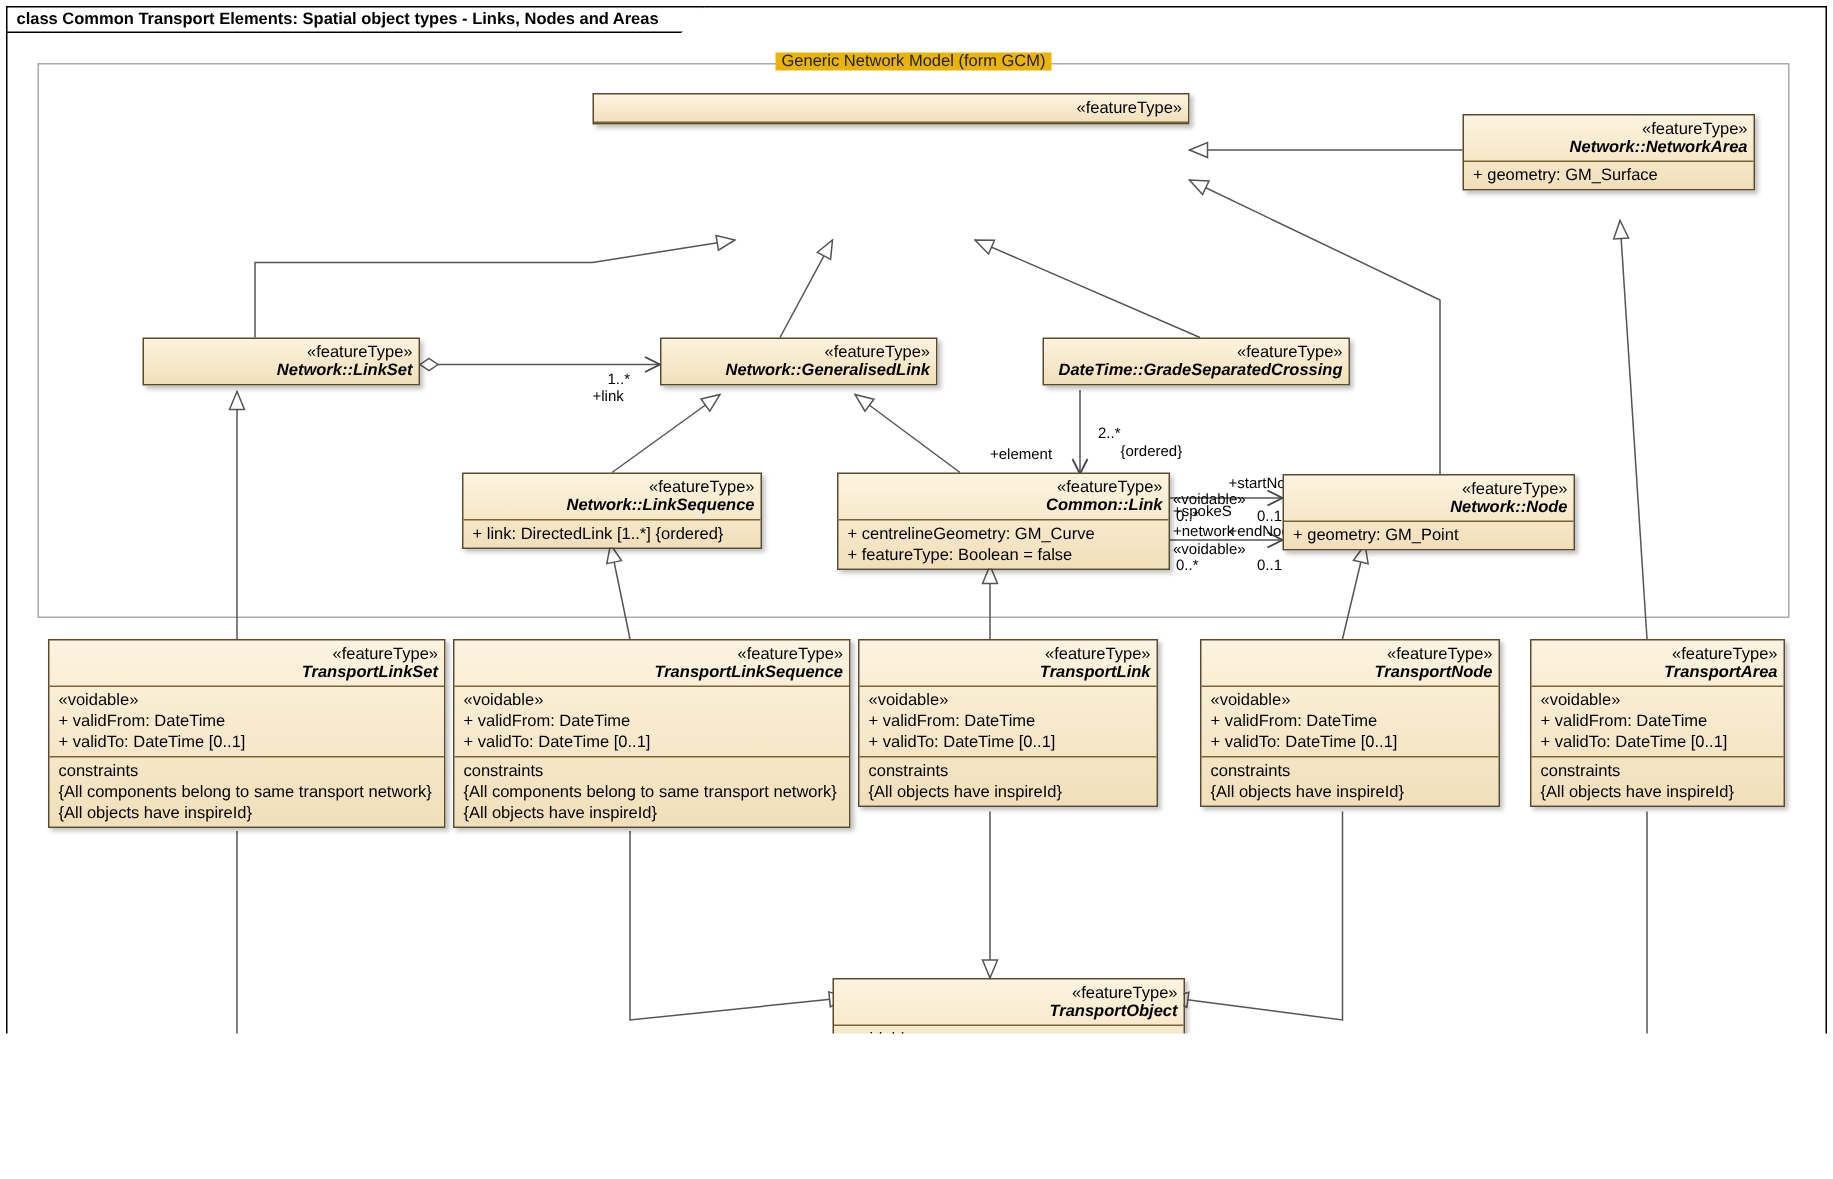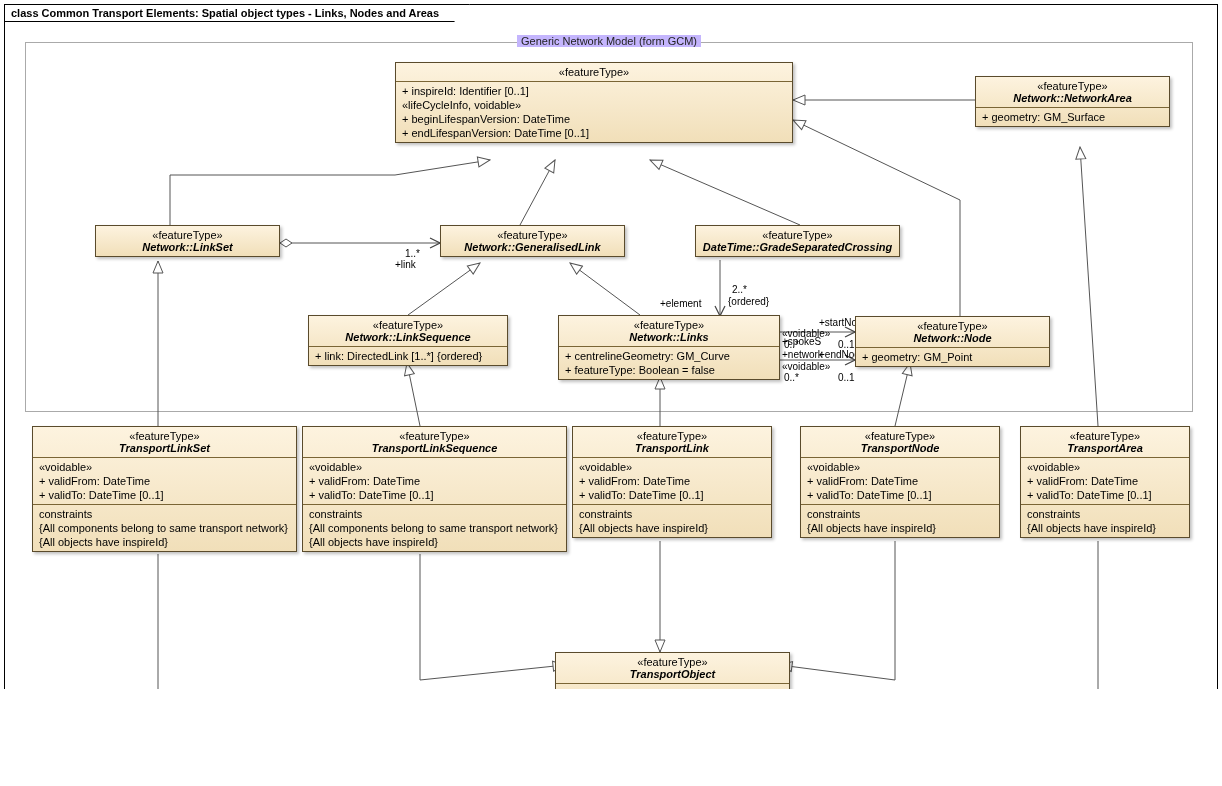--- a/index.html
+++ b/index.html
@@ -39,34 +39,34 @@
   .inner-frame {
     position: absolute;
     border: 1px solid #aaa;
     box-sizing: border-box;
     text-align: center;
     color: #222;
   }
   .inner-frame .label {
     position: relative;
     top: -8px;
-    background: #c4b5fd;
+    background: #eab308;
     padding: 0 4px;
   }
 
   .class-box {
     position: absolute;
     border: 1px solid #5a4b2c;
     background: linear-gradient(to bottom, #fdf3df 0%, #f1dfb9 100%);
     box-sizing: border-box;
     color: #000;
     box-shadow: 2px 2px 3px rgba(0,0,0,0.25);
   }
   .class-box .header {
-    text-align: center;
+    text-align: right;
     padding: 3px 4px;
     border-bottom: 1px solid #7a6535;
   }
   .class-box .header.no-border {
     border-bottom: none;
   }
   .class-box .stereo {
     font-style: normal;
   }
   .class-box .name {
@@ -161,44 +161,38 @@
       <line x1="660" y1="541" x2="660" y2="652" marker-end="url(#tri-empty)"></line>
       <path d="M895 541 L895 680 L780 665" marker-end="url(#tri-empty)"></path>
       <path d="M1098 541 L1098 700 L790 700" marker-end="url(#tri-empty)"></path>
     </g>
   </svg>
 
   <div class="assoc-label" style="left:395px; top:228px;margin-top:31px;">+link</div>
   <div class="assoc-label" style="left:405px; top:248px;">1..*</div>
   <div class="assoc-label" style="left:660px; top:298px;text-align:right;">+element</div>
   <div class="assoc-label" style="left:732px; top:284px;">2..*</div>
-  <div class="assoc-label" style="left:728px; top:296px;">{ordered}</div>
+  <div class="assoc-label" style="left:747px; top:296px;">{ordered}</div>
 
   <div class="assoc-label" style="left:782px; top:317px;margin-top:19px;">+spokeS</div>
   <div class="assoc-label" style="left:819px; top:317px;">+startNode</div>
   <div class="assoc-label" style="left:782px; top:328px;">«voidable»</div>
   <div class="assoc-label" style="left:784px; top:339px;">0..*</div>
   <div class="assoc-label" style="left:838px; top:339px;">0..1</div>
 
   <div class="assoc-label" style="left:782px; top:349px;">+network</div>
   <div class="assoc-label" style="left:819px; top:349px;">+endNode</div>
   <div class="assoc-label" style="left:782px; top:361px;">«voidable»</div>
   <div class="assoc-label" style="left:784px; top:372px;">0..*</div>
   <div class="assoc-label" style="left:838px; top:372px;">0..1</div>
 
   <div class="class-box" style="left:395px; top:62px; width:398px;">
     <div class="header">
       <div class="stereo">«featureType»</div>
     </div>
-    <div class="section">
-      <div class="row">+   inspireId: Identifier [0..1]</div>
-      <div class="row">«lifeCycleInfo, voidable»</div>
-      <div class="row">+   beginLifespanVersion: DateTime</div>
-      <div class="row">+   endLifespanVersion: DateTime [0..1]</div>
-    </div>
   </div>
 
   <div class="class-box" style="left:975px; top:76px; width:195px;">
     <div class="header">
       <div class="stereo">«featureType»</div>
       <div class="name">Network::NetworkArea</div>
     </div>
     <div class="section">
       <div class="row">+   geometry: GM_Surface</div>
     </div>
@@ -231,21 +225,21 @@
       <div class="name">Network::LinkSequence</div>
     </div>
     <div class="section">
         <div class="row">+   link: DirectedLink [1..*] {ordered}</div>
       </div>
   </div>
 
   <div class="class-box" style="left:558px; top:315px; width:222px;">
     <div class="header">
       <div class="stereo">«featureType»</div>
-      <div class="name">Network::Links</div>
+      <div class="name">Common::Link</div>
     </div>
     <div class="section">
       <div class="row">+   centrelineGeometry: GM_Curve</div>
       <div class="row">+   featureType: Boolean = false</div>
     </div>
   </div>
 
   <div class="class-box" style="left:855px; top:316px; width:195px;">
     <div class="header">
       <div class="stereo">«featureType»</div>

